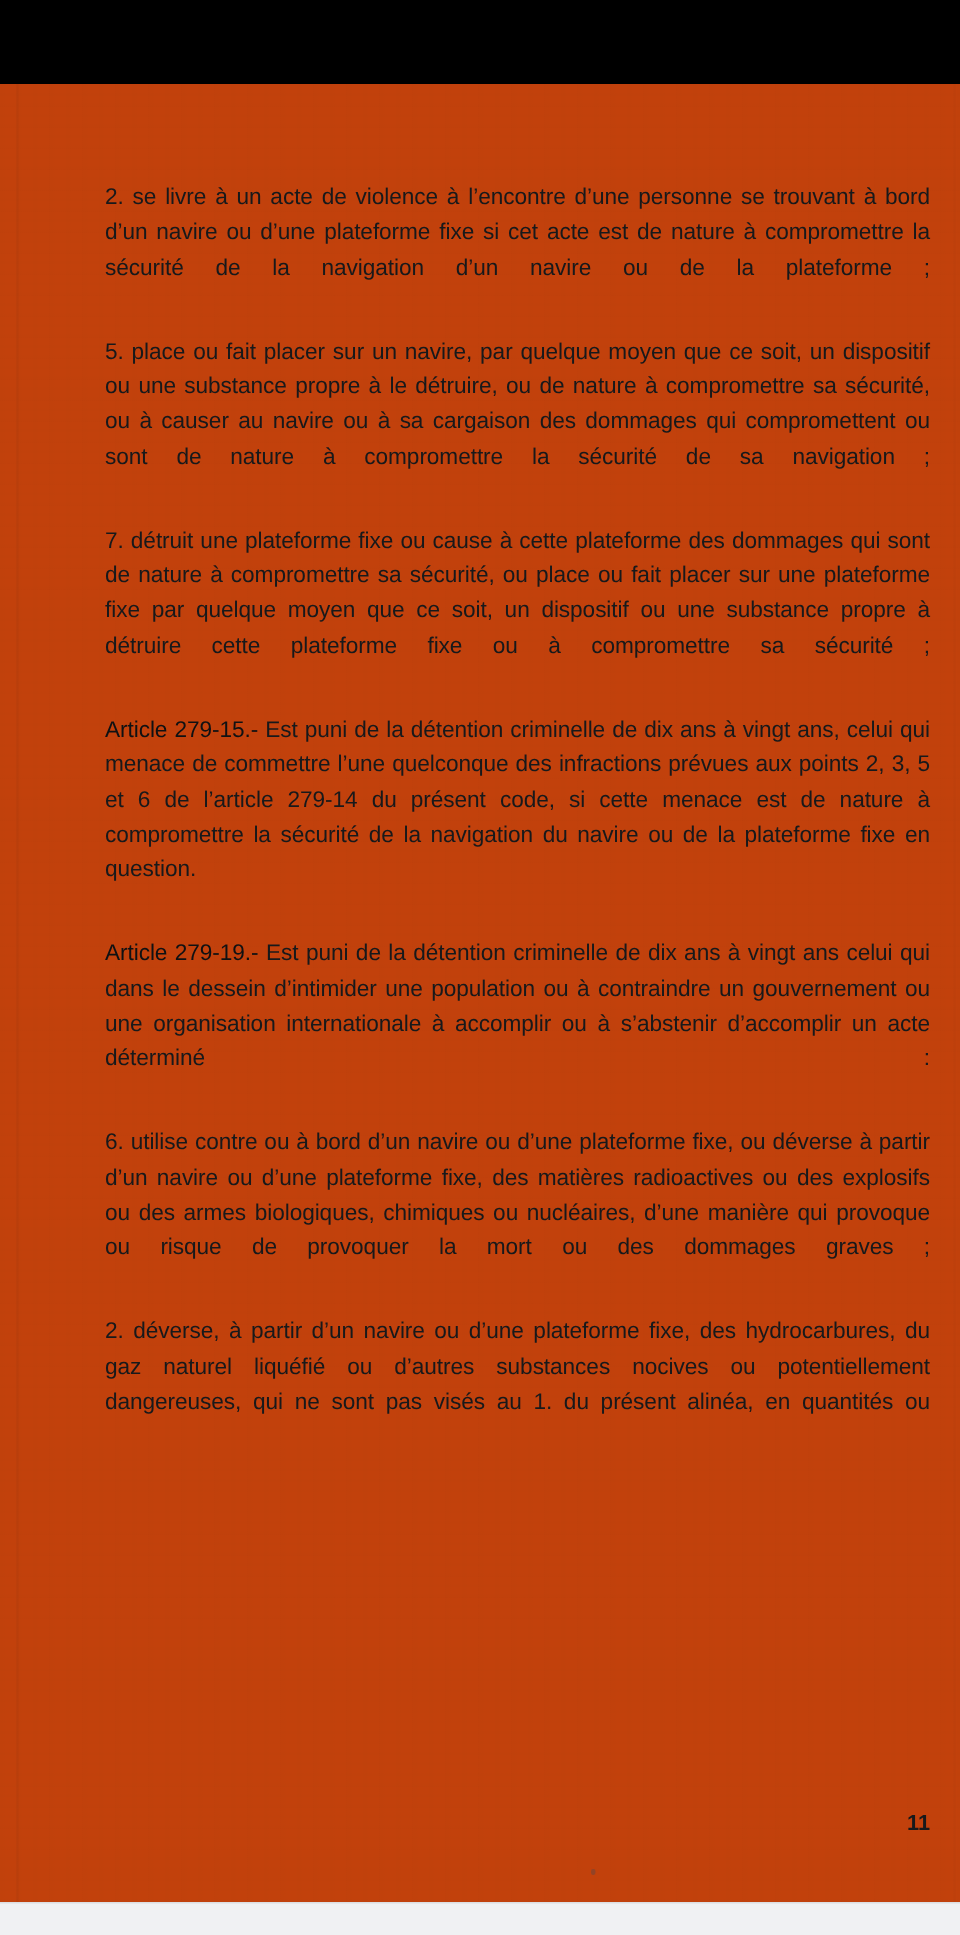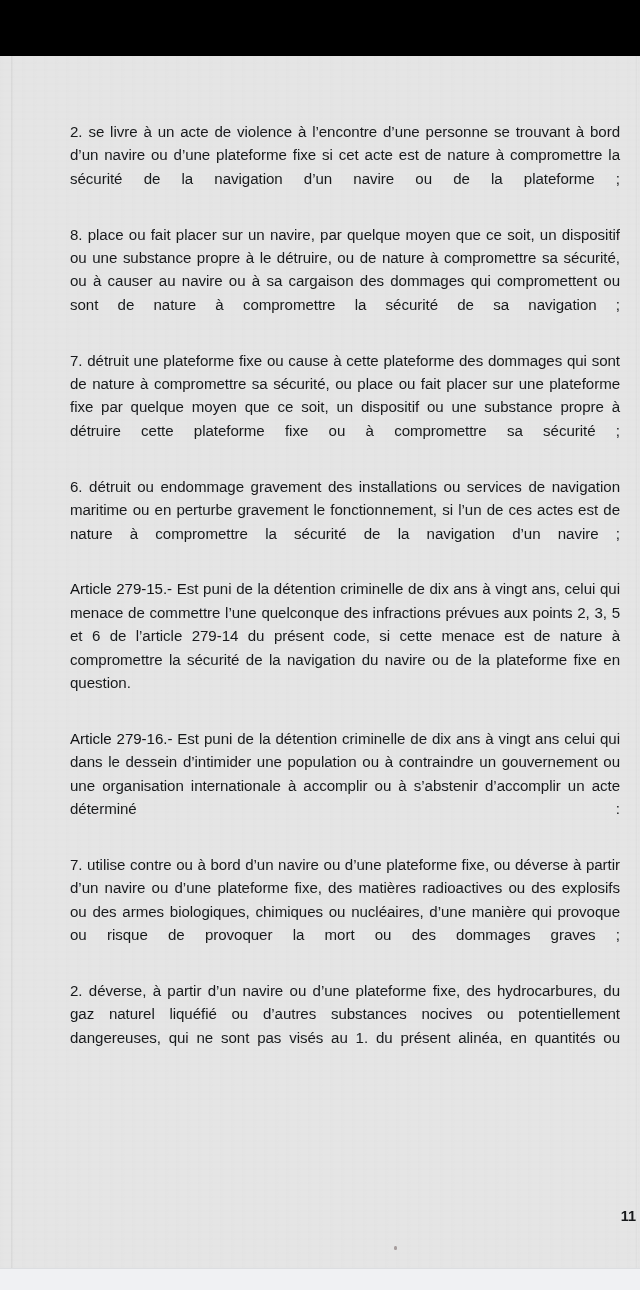--- a/index.html
+++ b/index.html
@@ -41,21 +41,21 @@
     border-top: 1px solid #dcdee1;
   }
 
   
   #page-sheet {
     position: absolute;
     top: 56px;
     left: 0;
     width: 640px;
     height: 1212px;
-    background: #e5e5e5;
+    background: #c2410c;
     overflow: hidden;
   }
 
   
   #page-left-edge {
     position: absolute;
     top: 0;
     left: 11px;
     width: 2px;
     height: 1212px;
@@ -107,21 +107,21 @@
     width: 100%;
   }
 
   .art-label {
     font-weight: normal;
     color: #0f1113;
   }
 
   #page-number {
     position: absolute;
-    left: 16px;
+    left: 0;
     top: 1152px;       
     width: 620px;
     text-align: right;
     font-family: "Liberation Sans", sans-serif;
     font-size: 14.5px;
     font-weight: bold;
     color: #17191b;
   }
 
   
@@ -146,33 +146,32 @@
 
     <div id="page-left-edge"></div>
     <div id="page-right-edge"></div>
     <div id="paper-grain"></div>
 
     <div id="text-column">
 
       <p class="para"><span>2. se livre à un acte de violence à l’encontre d’une personne se trouvant à bord d’un navire ou d’une plateforme fixe si cet acte est de nature à compromettre la sécurité de la navigation d’un navire ou de la plateforme ;</span></p>
 
 
-      <p class="para"><span>8. place ou fait placer sur un navire, par quelque moyen que ce soit, un dispositif ou une substance propre à le détruire, ou de nature à compromettre sa sécurité, ou à causer au navire ou à sa cargaison des dommages qui compromettent ou sont de nature à compromettre la sécurité de sa navigation ;</span></p>
+      <p class="para"><span>5. place ou fait placer sur un navire, par quelque moyen que ce soit, un dispositif ou une substance propre à le détruire, ou de nature à compromettre sa sécurité, ou à causer au navire ou à sa cargaison des dommages qui compromettent ou sont de nature à compromettre la sécurité de sa navigation ;</span></p>
 
       <p class="para"><span>7. détruit une plateforme fixe ou cause à cette plateforme des dommages qui sont de nature à compromettre sa sécurité, ou place ou fait placer sur une plateforme fixe par quelque moyen que ce soit, un dispositif ou une substance propre à détruire cette plateforme fixe ou à compromettre sa sécurité ;</span></p>
 
-      <p class="para"><span>6. détruit ou endommage gravement des installations ou services de navigation maritime ou en perturbe gravement le fonctionnement, si l’un de ces actes est de nature à compromettre la sécurité de la navigation d’un navire ;</span></p>
 
 
 
       <p class="para"><span class="art-label">Article 279-15.-</span><span> Est puni de la détention criminelle de dix ans à vingt ans, celui qui menace de commettre l’une quelconque des infractions prévues aux points 2, 3, 5 et 6 de l’article 279-14 du présent code, si cette menace est de nature à compromettre la sécurité de la navigation du navire ou de la plateforme fixe en question.</span></p>
 
-      <p class="para"><span class="art-label">Article 279-16.-</span><span> Est puni de la détention criminelle de dix ans à vingt ans celui qui dans le dessein d’intimider une population ou à contraindre un gouvernement ou une organisation internationale à accomplir ou à s’abstenir d’accomplir un acte déterminé :</span></p>
+      <p class="para"><span class="art-label">Article 279-19.-</span><span> Est puni de la détention criminelle de dix ans à vingt ans celui qui dans le dessein d’intimider une population ou à contraindre un gouvernement ou une organisation internationale à accomplir ou à s’abstenir d’accomplir un acte déterminé :</span></p>
 
-      <p class="para"><span>7. utilise contre ou à bord d’un navire ou d’une plateforme fixe, ou déverse à partir d’un navire ou d’une plateforme fixe, des matières radioactives ou des explosifs ou des armes biologiques, chimiques ou nucléaires, d’une manière qui provoque ou risque de provoquer la mort ou des dommages graves ;</span></p>
+      <p class="para"><span>6. utilise contre ou à bord d’un navire ou d’une plateforme fixe, ou déverse à partir d’un navire ou d’une plateforme fixe, des matières radioactives ou des explosifs ou des armes biologiques, chimiques ou nucléaires, d’une manière qui provoque ou risque de provoquer la mort ou des dommages graves ;</span></p>
 
       <p class="para"><span>2. déverse, à partir d’un navire ou d’une plateforme fixe, des hydrocarbures, du gaz naturel liquéfié ou d’autres substances nocives ou potentiellement dangereuses, qui ne sont pas visés au 1. du présent alinéa, en quantités ou</span></p>
 
     </div>
 
     <div id="page-number">11</div>
 
     <div id="page-speck"></div>
 
   </div>

